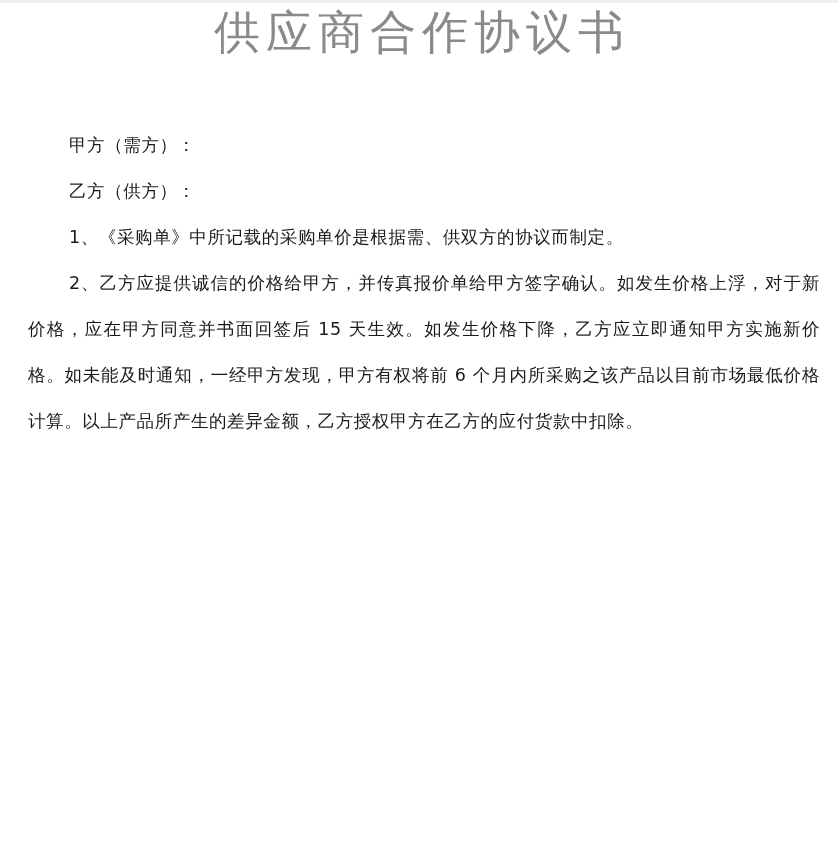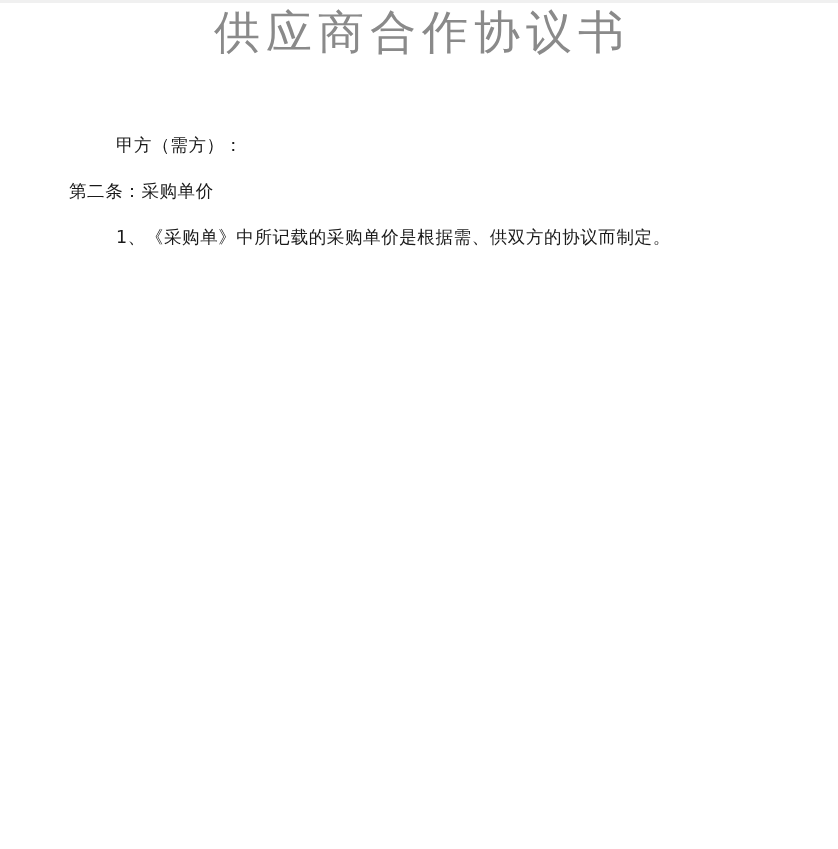--- a/index.html
+++ b/index.html
@@ -45,30 +45,30 @@
       font-size: 17.5px;
       line-height: 46px;
       letter-spacing: 0.6px;
     }
     .para {
       margin: 0;
       text-align: justify;
     }
     .indent {
       text-indent: 41px;
-      margin-left: 47px;
     }
     .para.heading {
       text-indent: 41px;
     }
   </style>
 </head>
 <body>
 
 <div class="top-band"></div>
 
 <h1 class="doc-title">供应商合作协议书</h1>
 
 <div class="doc-body">
   <p class="para indent">甲方（需方）：</p>
-  <p class="para heading">第二条：采购单价</p>
+  <p class="para indent">乙方（供方）：</p>
   <p class="para indent">1、《采购单》中所记载的采购单价是根据需、供双方的协议而制定。</p>
+  <p class="para indent">2、乙方应提供诚信的价格给甲方，并传真报价单给甲方签字确认。如发生价格上浮，对于新价格，应在甲方同意并书面回签后 15 天生效。如发生价格下降，乙方应立即通知甲方实施新价格。如未能及时通知，一经甲方发现，甲方有权将前 6 个月内所采购之该产品以目前市场最低价格计算。以上产品所产生的差异金额，乙方授权甲方在乙方的应付货款中扣除。</p>
 </div>
 
 </body></html>

